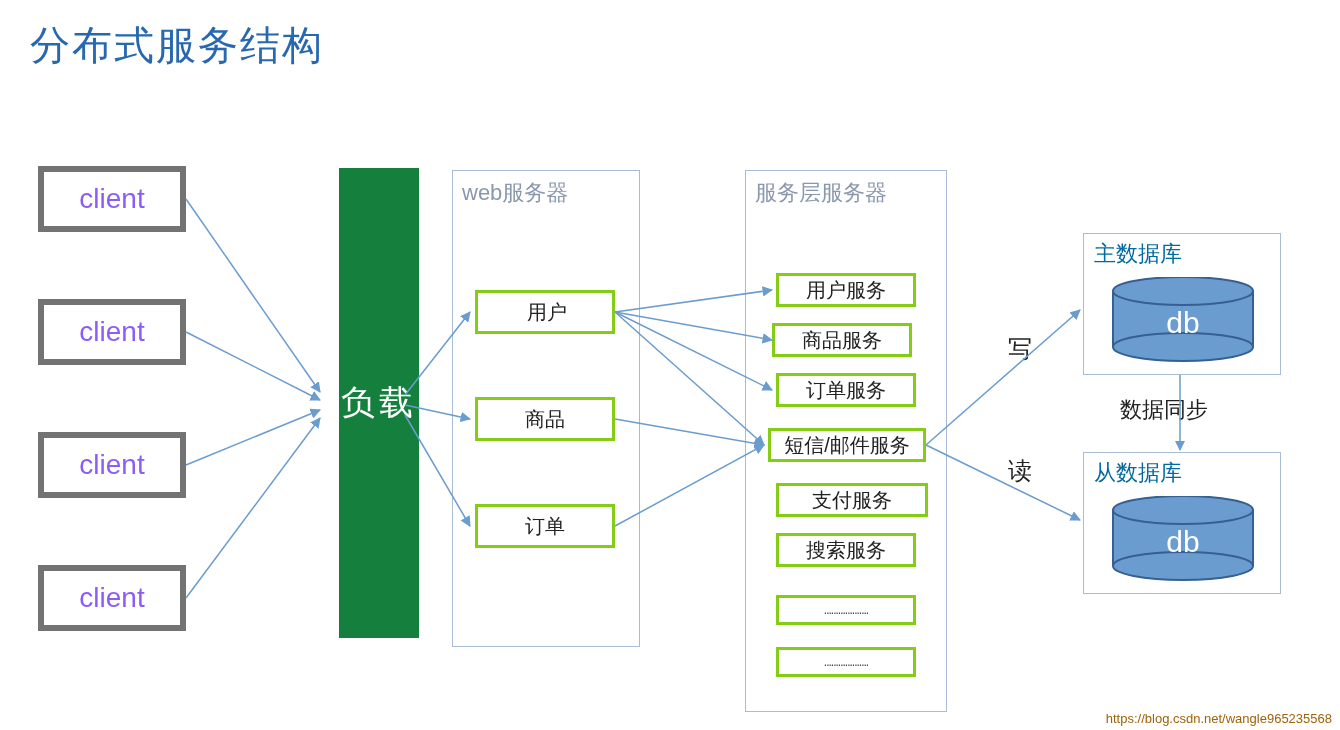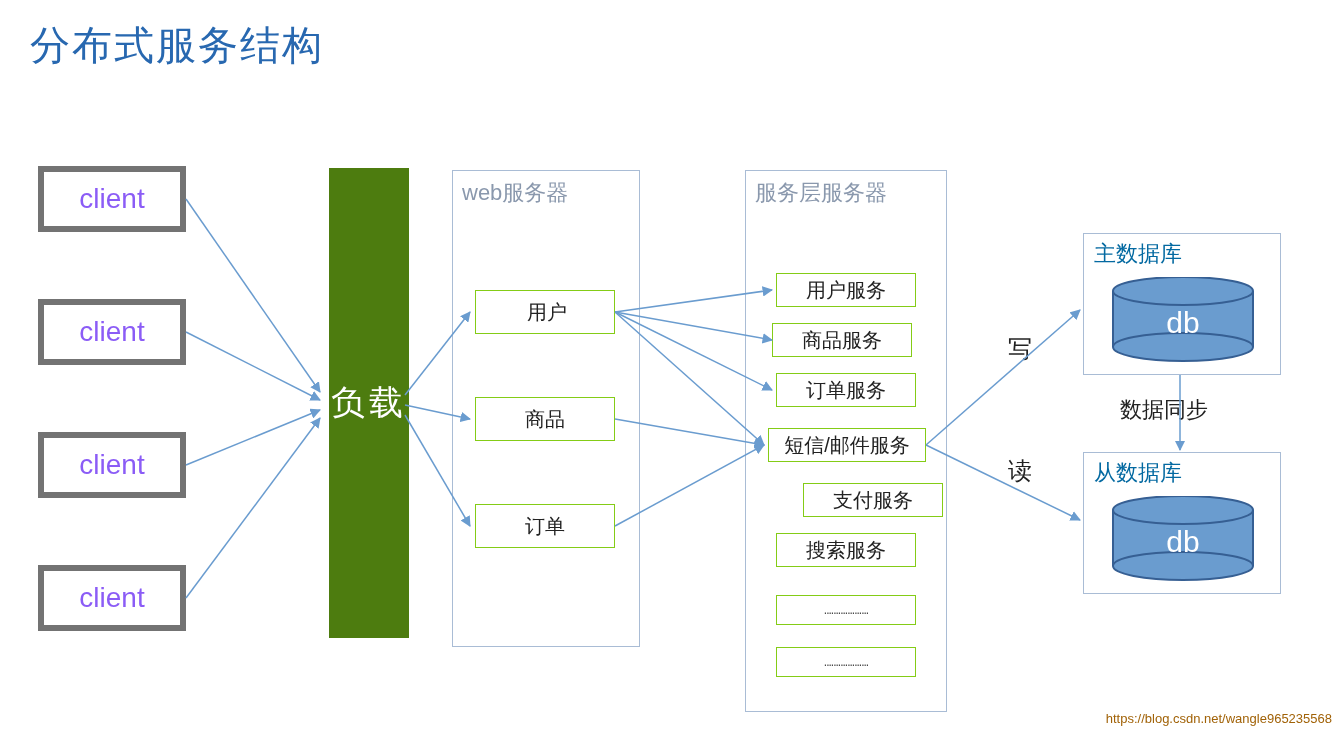--- a/index.html
+++ b/index.html
@@ -26,46 +26,46 @@
     border: 6px solid #737373;
     display: flex;
     align-items: center;
     justify-content: center;
     font-size: 28px;
     color: #8b5cf6;
     background: #fff;
   }
   .load-balance {
     position: absolute;
-    left: 329px;
+    left: 339px;
     top: 168px;
     width: 80px;
     height: 470px;
-    background: #4d7c0f;
+    background: #15803d;
     color: #fff;
     font-size: 34px;
     display: flex;
     align-items: center;
     justify-content: center;
     flex-direction: column;
     letter-spacing: 4px;
   }
   .group-box {
     position: absolute;
     border: 1px solid #a9bcd5;
     background: transparent;
   }
   .group-title {
     position: absolute;
     color: #8a98ad;
     font-size: 22px;
   }
   .item-box {
     position: absolute;
-    border: 1px solid #84cc16;
+    border: 3px solid #84cc16;
     background: #fff;
     display: flex;
     align-items: center;
     justify-content: center;
     font-size: 20px;
     color: #222;
     padding: 0 4px;
     box-sizing: border-box;
   }
   .db-group {
@@ -126,21 +126,21 @@
 <div class="item-box" style="left:475px; top:290px; width:140px; height:44px;padding-left:8px;">用户</div>
 <div class="item-box" style="left:475px; top:397px; width:140px; height:44px;">商品</div>
 <div class="item-box" style="left:475px; top:504px; width:140px; height:44px;">订单</div>
 
 <div class="group-box" style="left:745px; top:170px; width:200px; height:540px;"></div>
 <div class="group-title" style="left:755px; top:178px;">服务层服务器</div>
 <div class="item-box" style="left:776px; top:273px; width:140px; height:34px;">用户服务</div>
 <div class="item-box" style="left:772px; top:323px; width:140px; height:34px;">商品服务</div>
 <div class="item-box" style="left:776px; top:373px; width:140px; height:34px;">订单服务</div>
 <div class="item-box" style="left:768px; top:428px; width:158px; height:34px;">短信/邮件服务</div>
-<div class="item-box" style="left:776px; top:483px; width:140px; height:34px;margin-left:27px;">支付服务</div>
+<div class="item-box" style="left:776px; top:483px; width:152px; height:34px;">支付服务</div>
 <div class="item-box" style="left:776px; top:533px; width:140px; height:34px;">搜索服务</div>
 <div class="item-box dots" style="left:776px; top:595px; width:140px; height:30px;">...................</div>
 <div class="item-box dots" style="left:776px; top:647px; width:140px; height:30px;">...................</div>
 
 <div class="db-group" style="left:1083px; top:233px; width:196px; height:140px;"></div>
 <div class="db-title" style="left:1094px; top:239px;">主数据库</div>
 <svg class="db-cyl" style="left:1108px; top:277px;" width="150" height="86">
   <ellipse cx="75" cy="14" rx="70" ry="14" fill="#6a9ccf" stroke="#365f93" stroke-width="2"></ellipse>
   <rect x="5" y="14" width="140" height="56" fill="#6a9ccf"></rect>
   <ellipse cx="75" cy="70" rx="70" ry="14" fill="#6a9ccf" stroke="#365f93" stroke-width="2"></ellipse>

